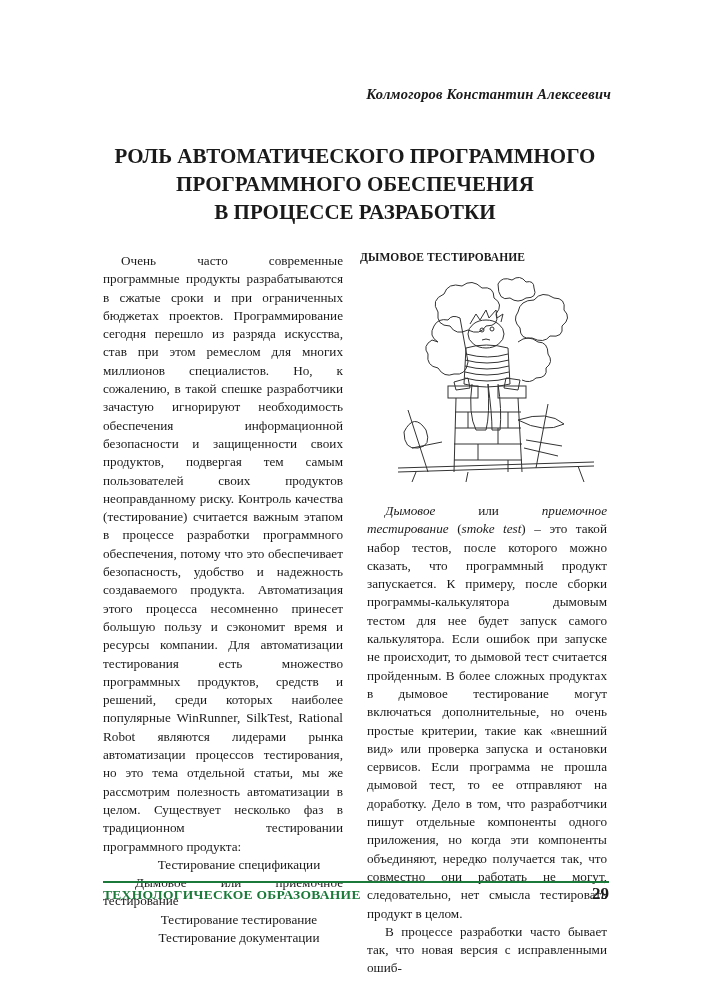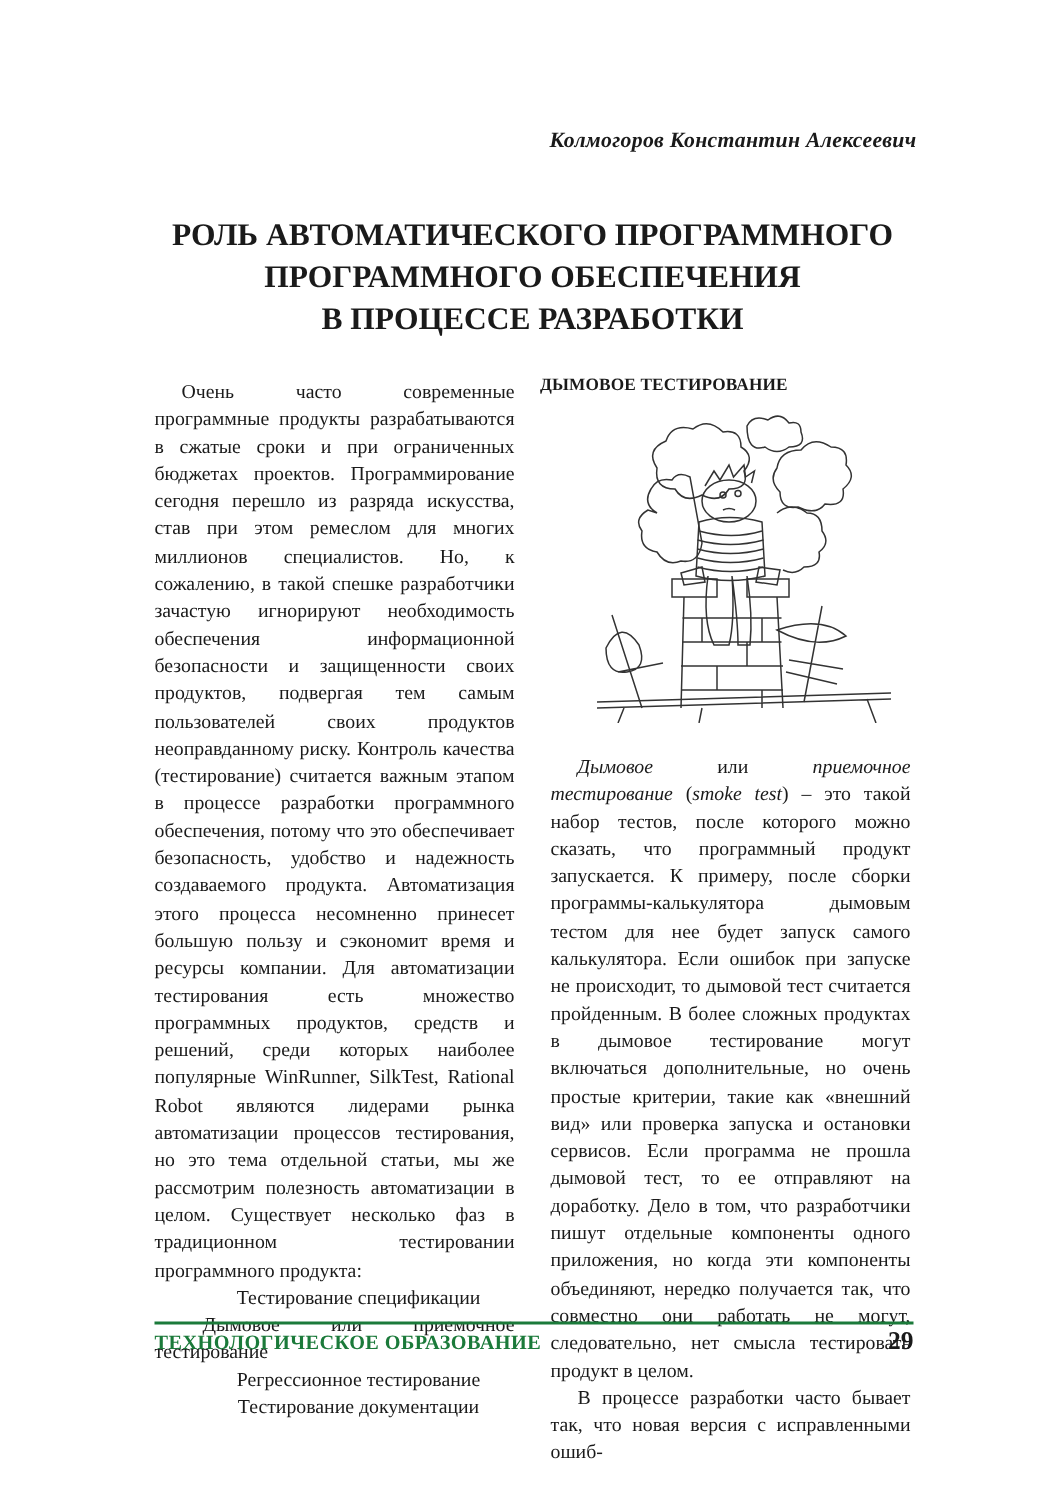--- a/index.html
+++ b/index.html
@@ -32,21 +32,21 @@
   <div>РОЛЬ АВТОМАТИЧЕСКОГО ПРОГРАММНОГО</div>
   <div>ПРОГРАММНОГО ОБЕСПЕЧЕНИЯ</div>
   <div>В ПРОЦЕССЕ РАЗРАБОТКИ</div>
 </div>
 
 <div class="col col-left">
   <p>Очень часто современные программные продукты разрабатываются в сжатые сроки и при ограниченных бюджетах проектов. Программирование сегодня перешло из разряда искусства, став при этом ремеслом для многих миллионов специалистов. Но, к сожалению, в такой спешке разработчики зачастую игнорируют необходимость обеспечения информационной безопасности и защищенности своих продуктов, подвергая тем самым пользователей своих продуктов неоправданному риску. Контроль качества (тестирование) считается важным этапом в процессе разработки программного обеспечения, потому что это обеспечивает безопасность, удобство и надежность создаваемого продукта. Автоматизация этого процесса несомненно принесет большую пользу и сэкономит время и ресурсы компании. Для автоматизации тестирования есть множество программных продуктов, средств и решений, среди которых наиболее популярные WinRunner, SilkTest, Rational Robot являются лидерами рынка автоматизации процессов тестирования, но это тема отдельной статьи, мы же рассмотрим полезность автоматизации в целом. Существует несколько фаз в традиционном тестировании программного продукта:</p>
   <div class="list">
     <p>Тестирование спецификации</p>
     <p class="wrap">Дымовое или приемочное тестирование</p>
-    <p>Регрессионное тестирование</p>
+    <p>Тестирование тестирование</p>
     <p>Тестирование документации</p>
   </div>
 
 </div>
 
 <div class="section-head">ДЫМОВОЕ ТЕСТИРОВАНИЕ</div>
 
 <svg class="figure" viewBox="0 0 196 210" fill="none" stroke="#333" stroke-width="1">
 
   <path d="M40 40 q-8 -12 6 -18 q4 -12 18 -8 q10 -8 20 2 q12 -2 12 10 q10 6 2 16 q4 12 -10 12 q-6 10 -18 4 q-12 6 -18 -4 q-14 0 -12 -14z"></path>

